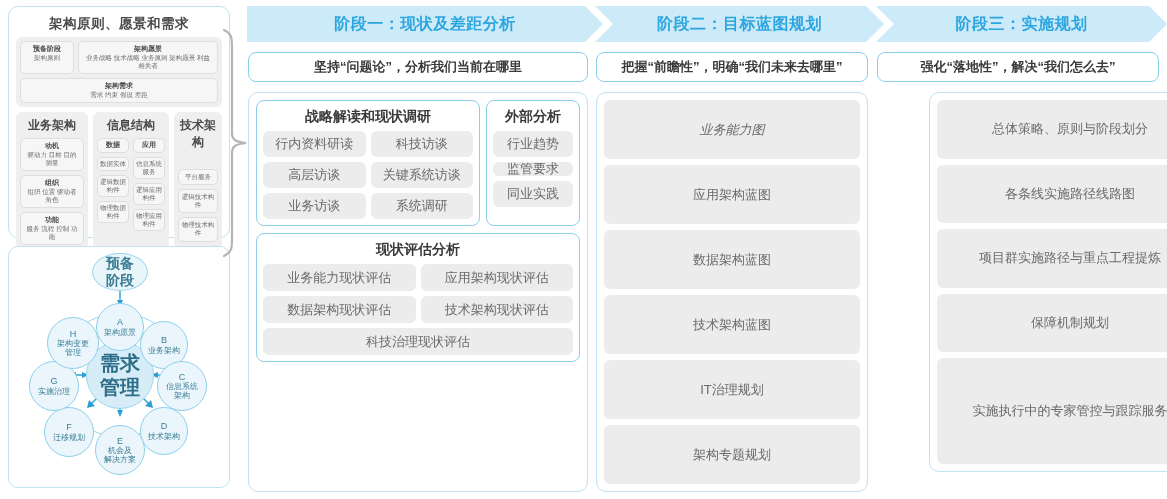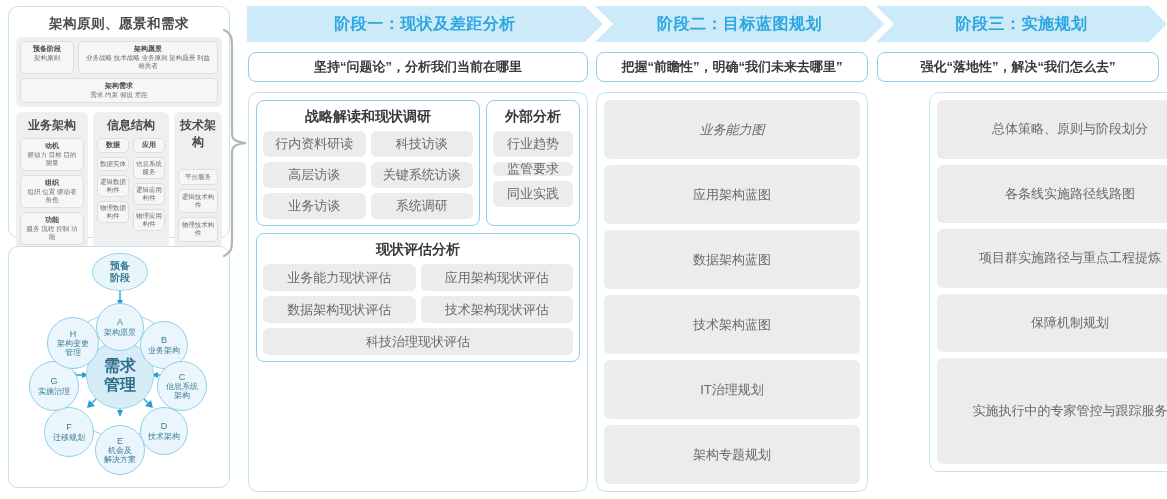--- a/index.html
+++ b/index.html
@@ -48,23 +48,23 @@
   .node{
     position:absolute; border-radius:50%;
     background:#eaf6fc; border:1px solid #8ecfea;
     color:#3b7d94; display:flex; flex-direction:column;
     align-items:center; justify-content:center; text-align:center;
     font-size:8px; line-height:1.15;
   }
   .node .lt{ font-size:9px; }
   .center-node{
     background:#d6edf8; border:1px solid #9bd6ee; color:#2e6d87;
-    font-size:16px; font-weight:bold; line-height:1.2;
-  }
-  .top-node{ background:#e8f5fb; border:1px solid #9ad3ec; font-size:10px;
+    font-size:20px; font-weight:bold; line-height:1.2;
+  }
+  .top-node{ background:#e8f5fb; border:1px solid #9ad3ec; font-size:14px;
              font-weight:bold; color:#3b7d94; line-height:1.25; }
 
   
   .bracket{ position:absolute; left:222px; top:28px; width:26px; height:230px; }
 
   
   .phase-head{
     position:absolute; height:36px; background:#cdeaf8;
     display:flex; align-items:center; justify-content:center;
     color:#2ba6e0; font-weight:bold; font-size:16px; letter-spacing:.5px;

